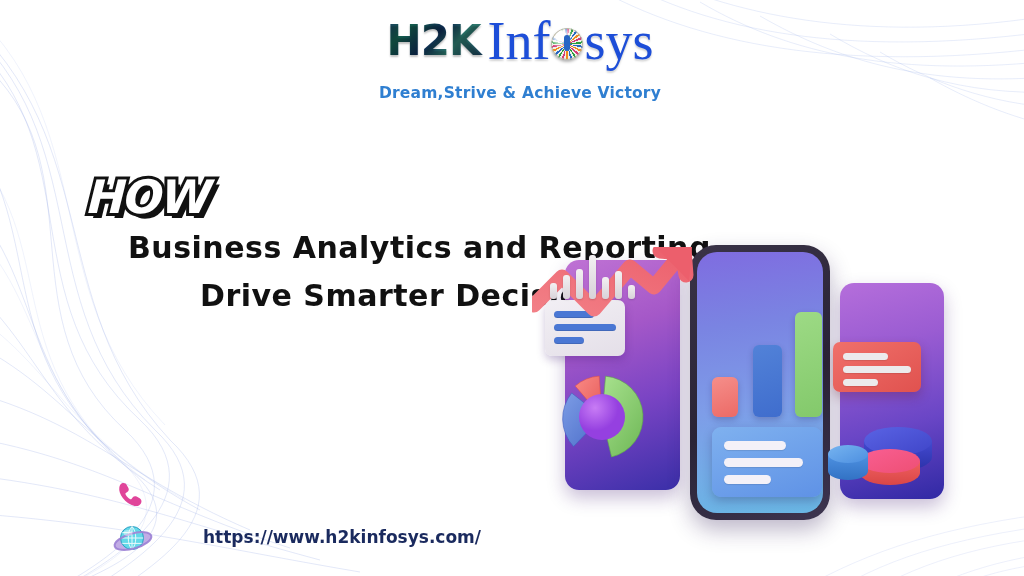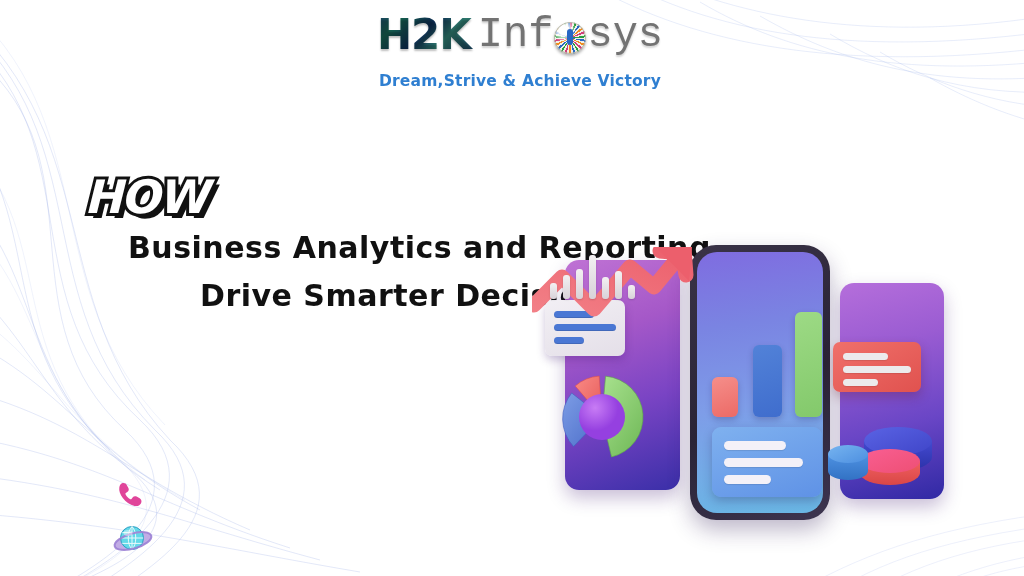--- a/index.html
+++ b/index.html
@@ -23,22 +23,22 @@
   }
   .logo-h2k{
     font-family:"DejaVu Sans", sans-serif;
     font-weight:bold;font-size:42px;letter-spacing:-1px;
     background:linear-gradient(135deg,#1d3f66 0%,#16604f 20%,#0d2b52 45%,#2e7a6e 65%,#12294f 100%);
     -webkit-background-clip:text;background-clip:text;color:transparent;
     text-shadow:0 2px 2px rgba(0,0,0,.25);
     padding-right:7px;
   }
   .logo-inf,.logo-sys{
-    font-family:Liberation Mono, monospace;
-    font-weight:normal;font-size:42px;color:#737373;
+    font-family:Liberation Serif, serif;
+    font-weight:normal;font-size:54px;color:#1d4ed8;
     text-shadow:0 2px 2px rgba(0,0,0,.18);
   }
   .logo-globe{
     width:32px;height:32px;border-radius:50%;
     margin:0 1px;position:relative;top:3px;
     background:
       radial-gradient(circle at 30% 25%, #ffffff 0 14%, rgba(255,255,255,0) 38%),
       repeating-conic-gradient(from 0deg,#d23b7a 0 8deg,#f0f0e8 8deg 16deg,#2a9d3f 16deg 24deg,#f0f0e8 24deg 32deg,#2766c4 32deg 40deg,#f0f0e8 40deg 48deg,#f08a1e 48deg 56deg,#f0f0e8 56deg 64deg),
       #eeeee4;
     box-shadow:inset 0 0 0 1px #b9b9a8, 0 2px 3px rgba(0,0,0,.3);
@@ -237,20 +237,21 @@
             <path d="M10.3 12.6h19.4"></path>
             <path d="M10.3 23.4h19.4"></path>
             <path d="M20 6.5v23"></path>
             <path d="M20 6.5c-5 5-5 18 0 23"></path>
             <path d="M20 6.5c5 5 5 18 0 23"></path>
           </g>
           <ellipse cx="21" cy="21" rx="19" ry="7.5" transform="rotate(-16 21 21)" fill="none" stroke="#9b7fd4" stroke-width="2" opacity=".9"></ellipse>
           <ellipse cx="16" cy="13" rx="4.5" ry="3" fill="#ffffff" opacity=".45"></ellipse>
         </svg>
       </span>
+      <span class="contact-url-text">https://www.h2kinfosys.com/</span>
     </div>
 
   </div>
 
   <div class="illus">
 
     <div class="card-left"></div>
 
     <div class="memo-card">
       <div class="memo-line memo-l1"></div>

